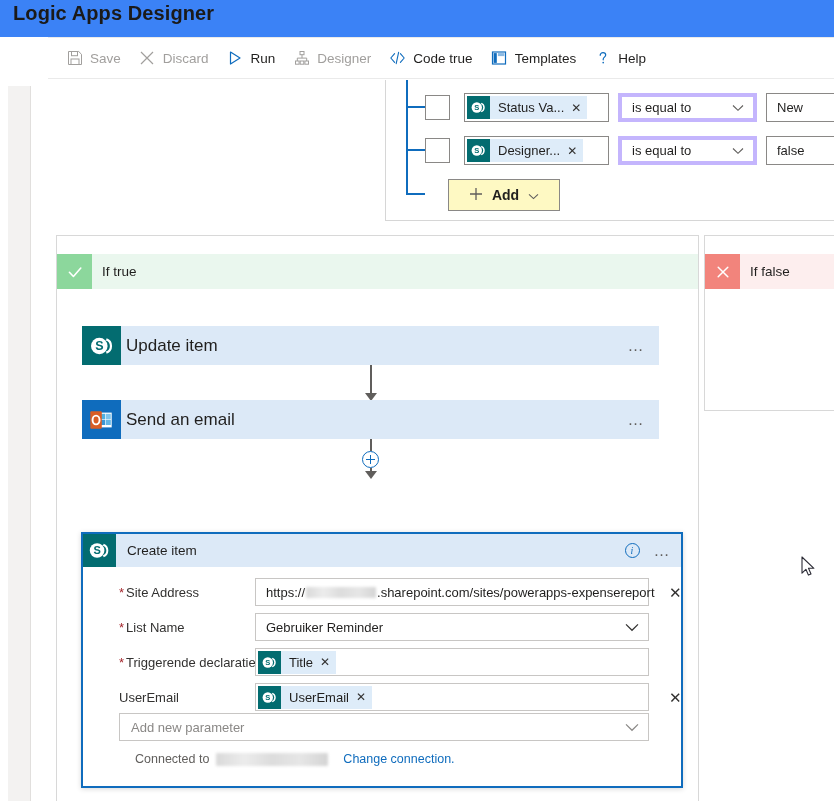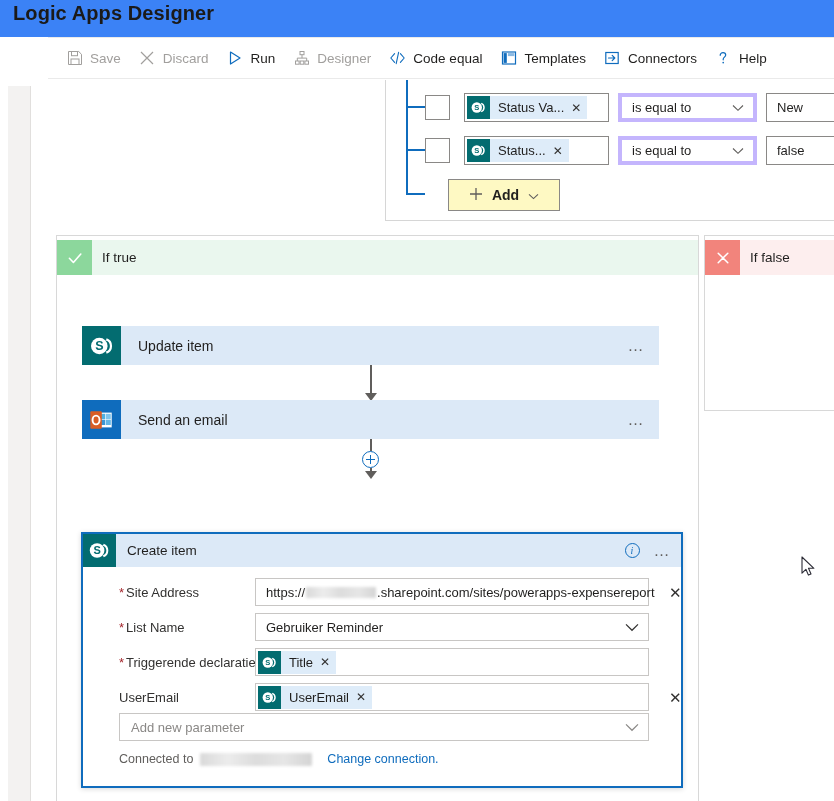--- a/index.html
+++ b/index.html
@@ -220,21 +220,21 @@
   .scope {
     position: absolute;
     background: #ffffff;
     border: 1px solid #d8d8d8;
     box-sizing: border-box;
   }
   .scope-true  { left: 25px;  top: 155px; width: 643px; height: 636px; }
   .scope-false { left: 673px; top: 155px; width: 175px; height: 176px; }
   .scope-head {
     position: absolute;
-    left: 0; top: 4px;
+    left: 0; top: 18px;
     right: 0; height: 35px;
     display: flex;
     align-items: center;
   }
   .scope-head.true  { background: #eaf7ee; }
   .scope-head.false { background: #fdeeee; }
   .scope-badge {
     width: 35px; height: 35px;
     flex: none;
     display: flex;
@@ -262,23 +262,23 @@
   .action .ico {
     width: 39px; height: 39px;
     flex: none;
     display: flex;
     align-items: center;
     justify-content: center;
   }
   .action .ico.sp { background: #036c70; }
   .action .ico.ol { background: #0f6cbd; }
   .action .label {
-    font-size: 14px;
+    font-size: 17px;
     color: #201f1e;
-    margin-left: 17px;
+    margin-left: 5px;
     white-space: nowrap;
   }
   .action .dots {
     position: absolute;
     right: 14px;
     font-size: 16px;
     letter-spacing: 1.5px;
     color: #605e5c;
     line-height: 1;
     cursor: pointer;
@@ -443,21 +443,21 @@
     box-sizing: border-box;
     display: flex;
     align-items: center;
     font-size: 13px;
     color: #8a8886;
     cursor: pointer;
   }
   .addparam .txt { margin-left: 11px; }
   .conn {
     position: absolute;
-    left: 36px; top: 218px;
+    left: 52px; top: 218px;
     display: flex;
     align-items: center;
     font-size: 12.5px;
     color: #605e5c;
     gap: 6px;
   }
   .conn .link {
     color: #0f6cbd;
     cursor: pointer;
     margin-left: 8px;
@@ -522,43 +522,34 @@
       </span>
       <span>Designer</span>
     </div>
 
     <div class="cmd">
       <span class="ci">
         <svg width="17" height="16" viewBox="0 0 17 16">
             <path d="M5.6 3.6L1.8 8l3.8 4.4M11.4 3.6L15.2 8l-3.8 4.4M9.6 2.4L7.2 13.6" stroke="#0f6cbd" stroke-width="1.1" fill="none" stroke-linecap="round" stroke-linejoin="round"></path>
           </svg>
       </span>
-      <span>Code equal</span>
+      <span>Code true</span>
     </div>
 
     <div class="cmd">
       <span class="ci">
         <svg width="16" height="16" viewBox="0 0 16 16">
             <rect x="1.5" y="2" width="13" height="12" fill="none" stroke="#0f6cbd" stroke-width="1.2"></rect>
             <rect x="2.6" y="3.1" width="3.2" height="9.8" fill="#0f6cbd"></rect>
             <rect x="6.9" y="3.1" width="6.5" height="3" fill="#8ab9e3"></rect>
           </svg>
       </span>
       <span>Templates</span>
     </div>
 
-    <div class="cmd">
-      <span class="ci">
-        <svg width="16" height="16" viewBox="0 0 16 16">
-            <rect x="1.8" y="2.5" width="12.4" height="11" fill="none" stroke="#0f6cbd" stroke-width="1.2"></rect>
-            <path d="M4.5 8h6M8.2 5.4L10.8 8l-2.6 2.6" stroke="#0f6cbd" stroke-width="1.2" fill="none" stroke-linecap="round" stroke-linejoin="round"></path>
-          </svg>
-      </span>
-      <span>Connectors</span>
-    </div>
 
     <div class="cmd">
       <span class="ci">
         <svg width="16" height="16" viewBox="0 0 16 16">
             <path d="M5.2 5.3c0-1.6 1.3-2.6 2.8-2.6s2.7 1 2.7 2.4c0 1.9-2.5 2.2-2.5 4.1v0.6" stroke="#0f6cbd" stroke-width="1.2" fill="none" stroke-linecap="round"></path>
             <circle cx="8.2" cy="12.6" r="0.85" fill="#0f6cbd"></circle>
           </svg>
       </span>
       <span>Help</span>
     </div>
@@ -608,21 +599,21 @@
         <div class="cond-check"></div>
         <div class="tokenbox">
           <span class="token">
             <span class="sp-ico">
               <svg width="15" height="15" viewBox="0 0 15 15">
                   <circle cx="5.8" cy="7.5" r="5.2" fill="#ffffff"></circle>
                   <text x="5.8" y="10.4" font-family="Liberation Sans, sans-serif" font-size="7.6" font-weight="bold" fill="#036c70" text-anchor="middle">S</text>
                   <path d="M10.2 3.4a4.4 4.4 0 010 8.2" stroke="#ffffff" stroke-width="1.5" fill="none"></path>
                 </svg>
             </span>
-            <span class="tk-label">Status...</span>
+            <span class="tk-label">Designer...</span>
             <span class="tk-x">✕</span>
           </span>
         </div>
         <div class="op-select">
           <span>is equal to</span>
           <span>
             <svg width="12" height="8" viewBox="0 0 12 8">
                 <path d="M1 1.5L6 6.3l5-4.8" stroke="#605e5c" stroke-width="1.1" fill="none"></path>
               </svg>
           </span>

